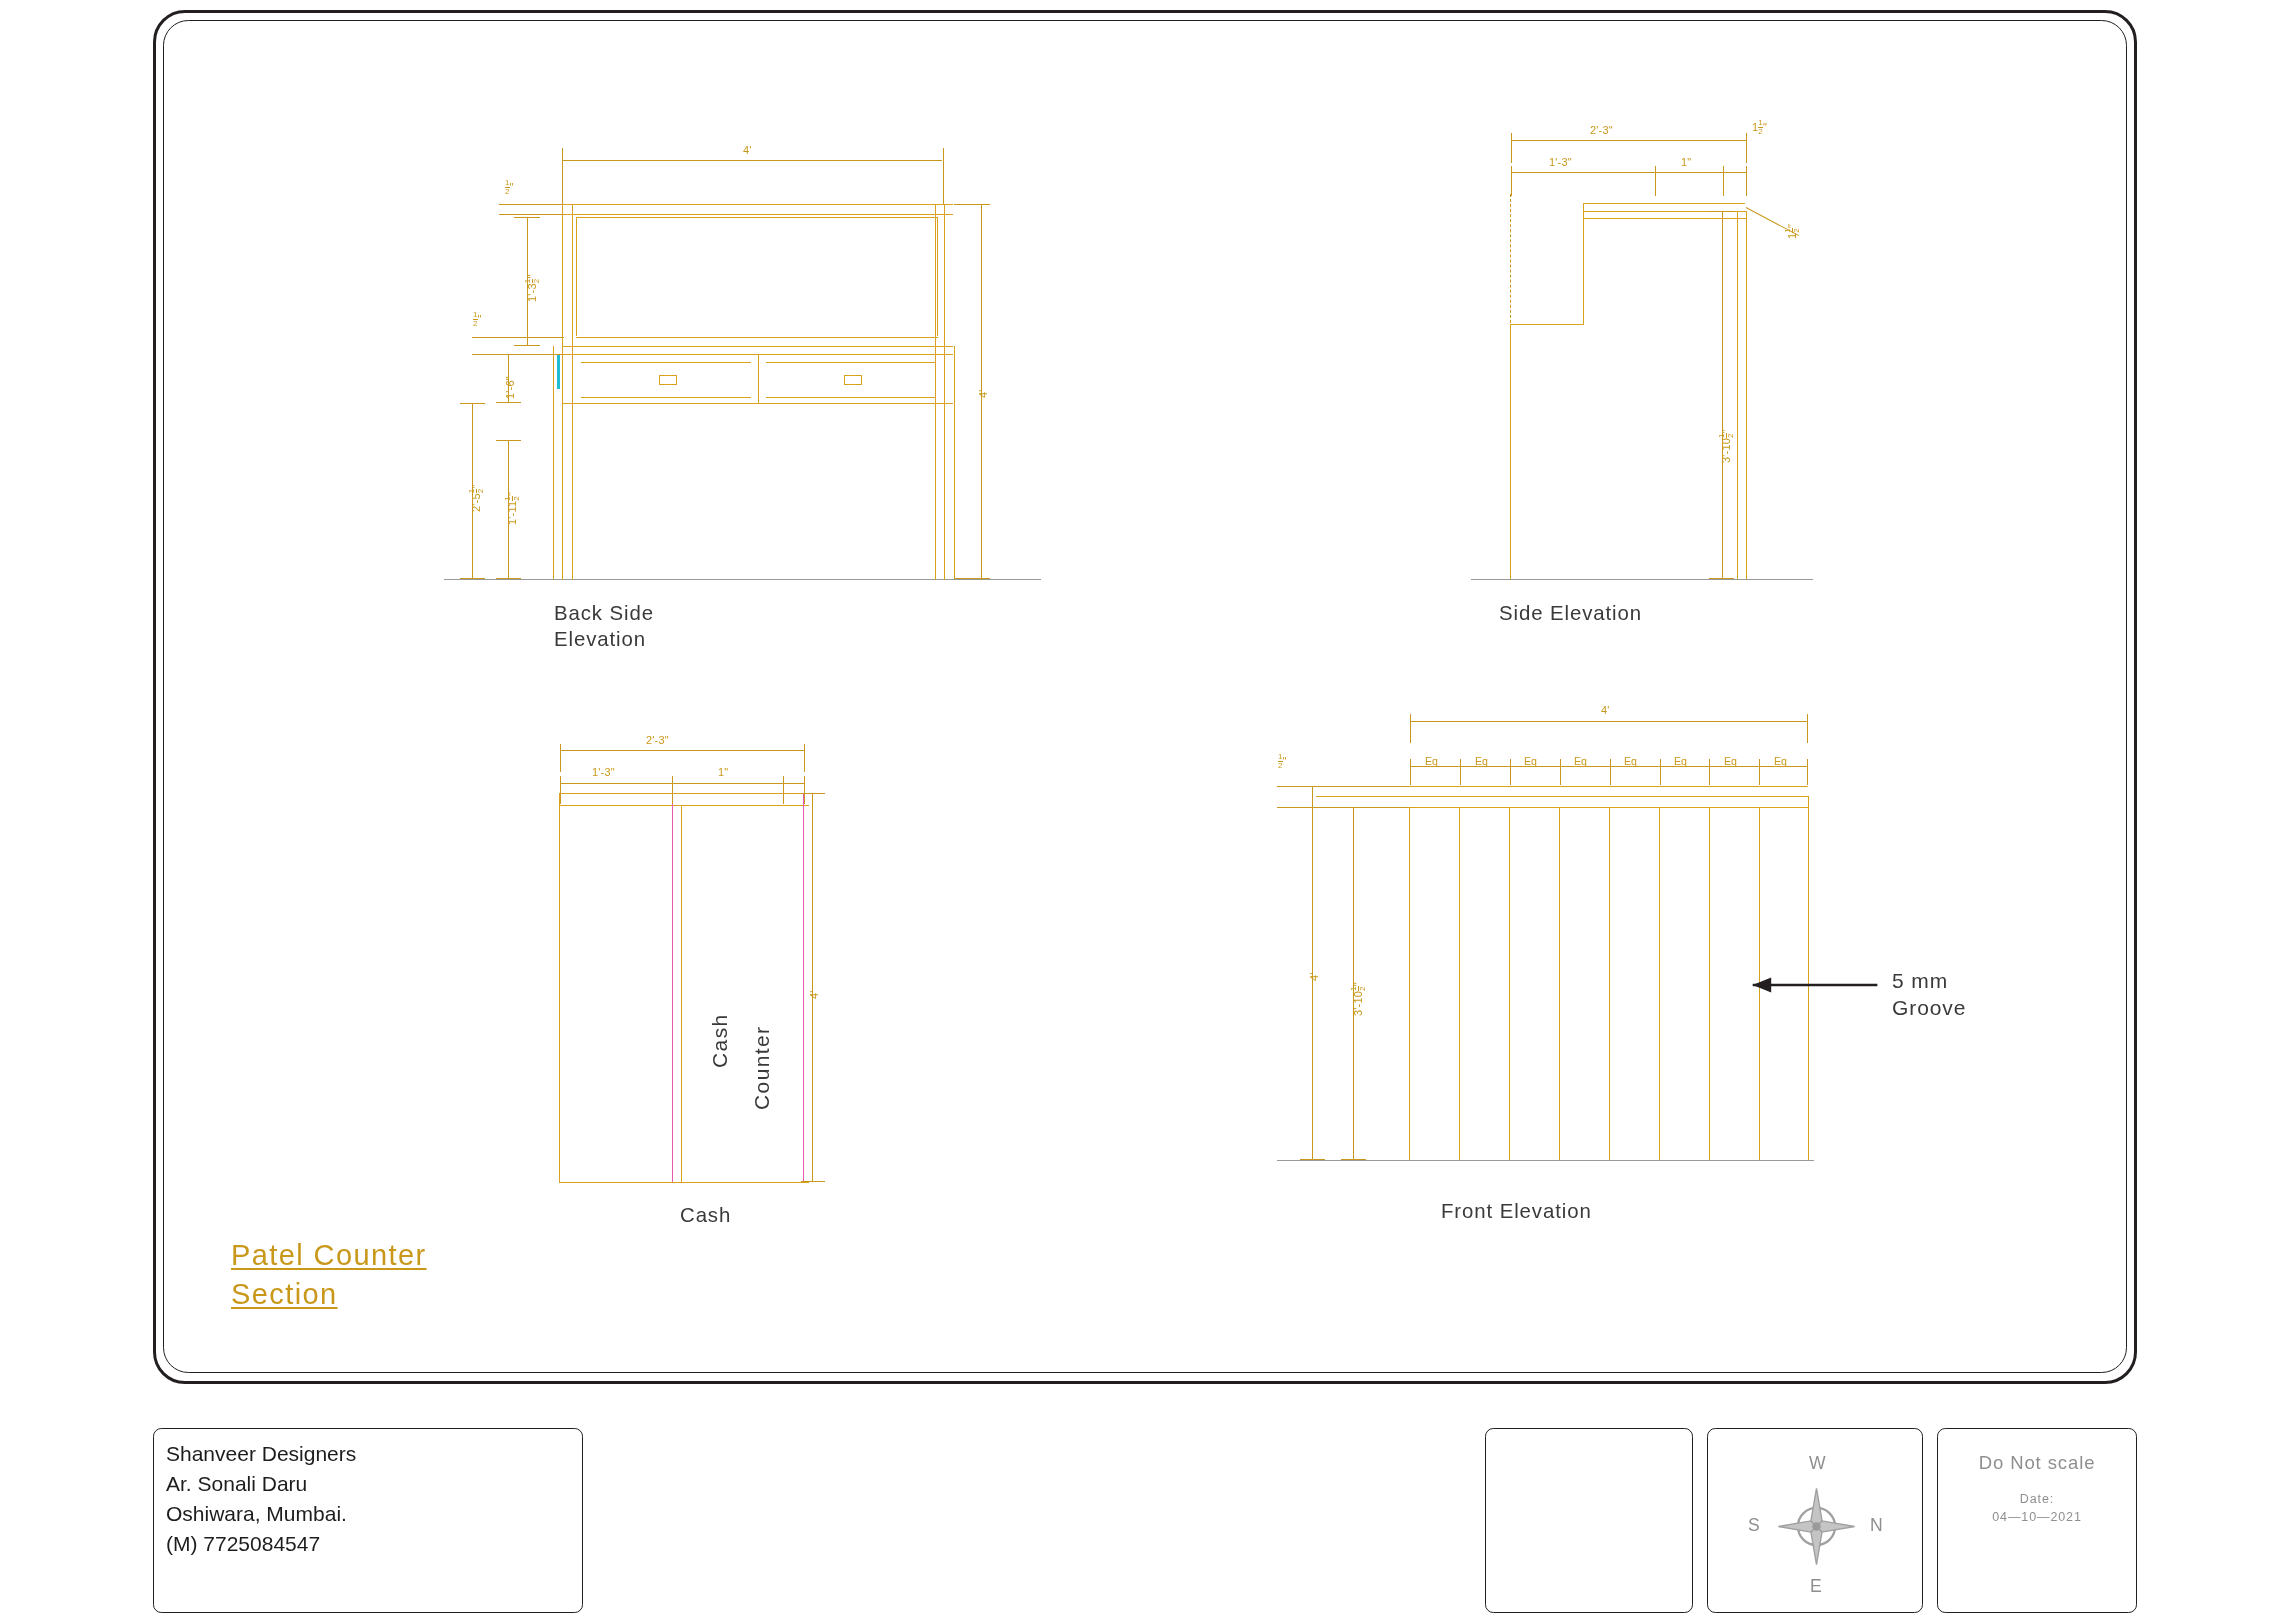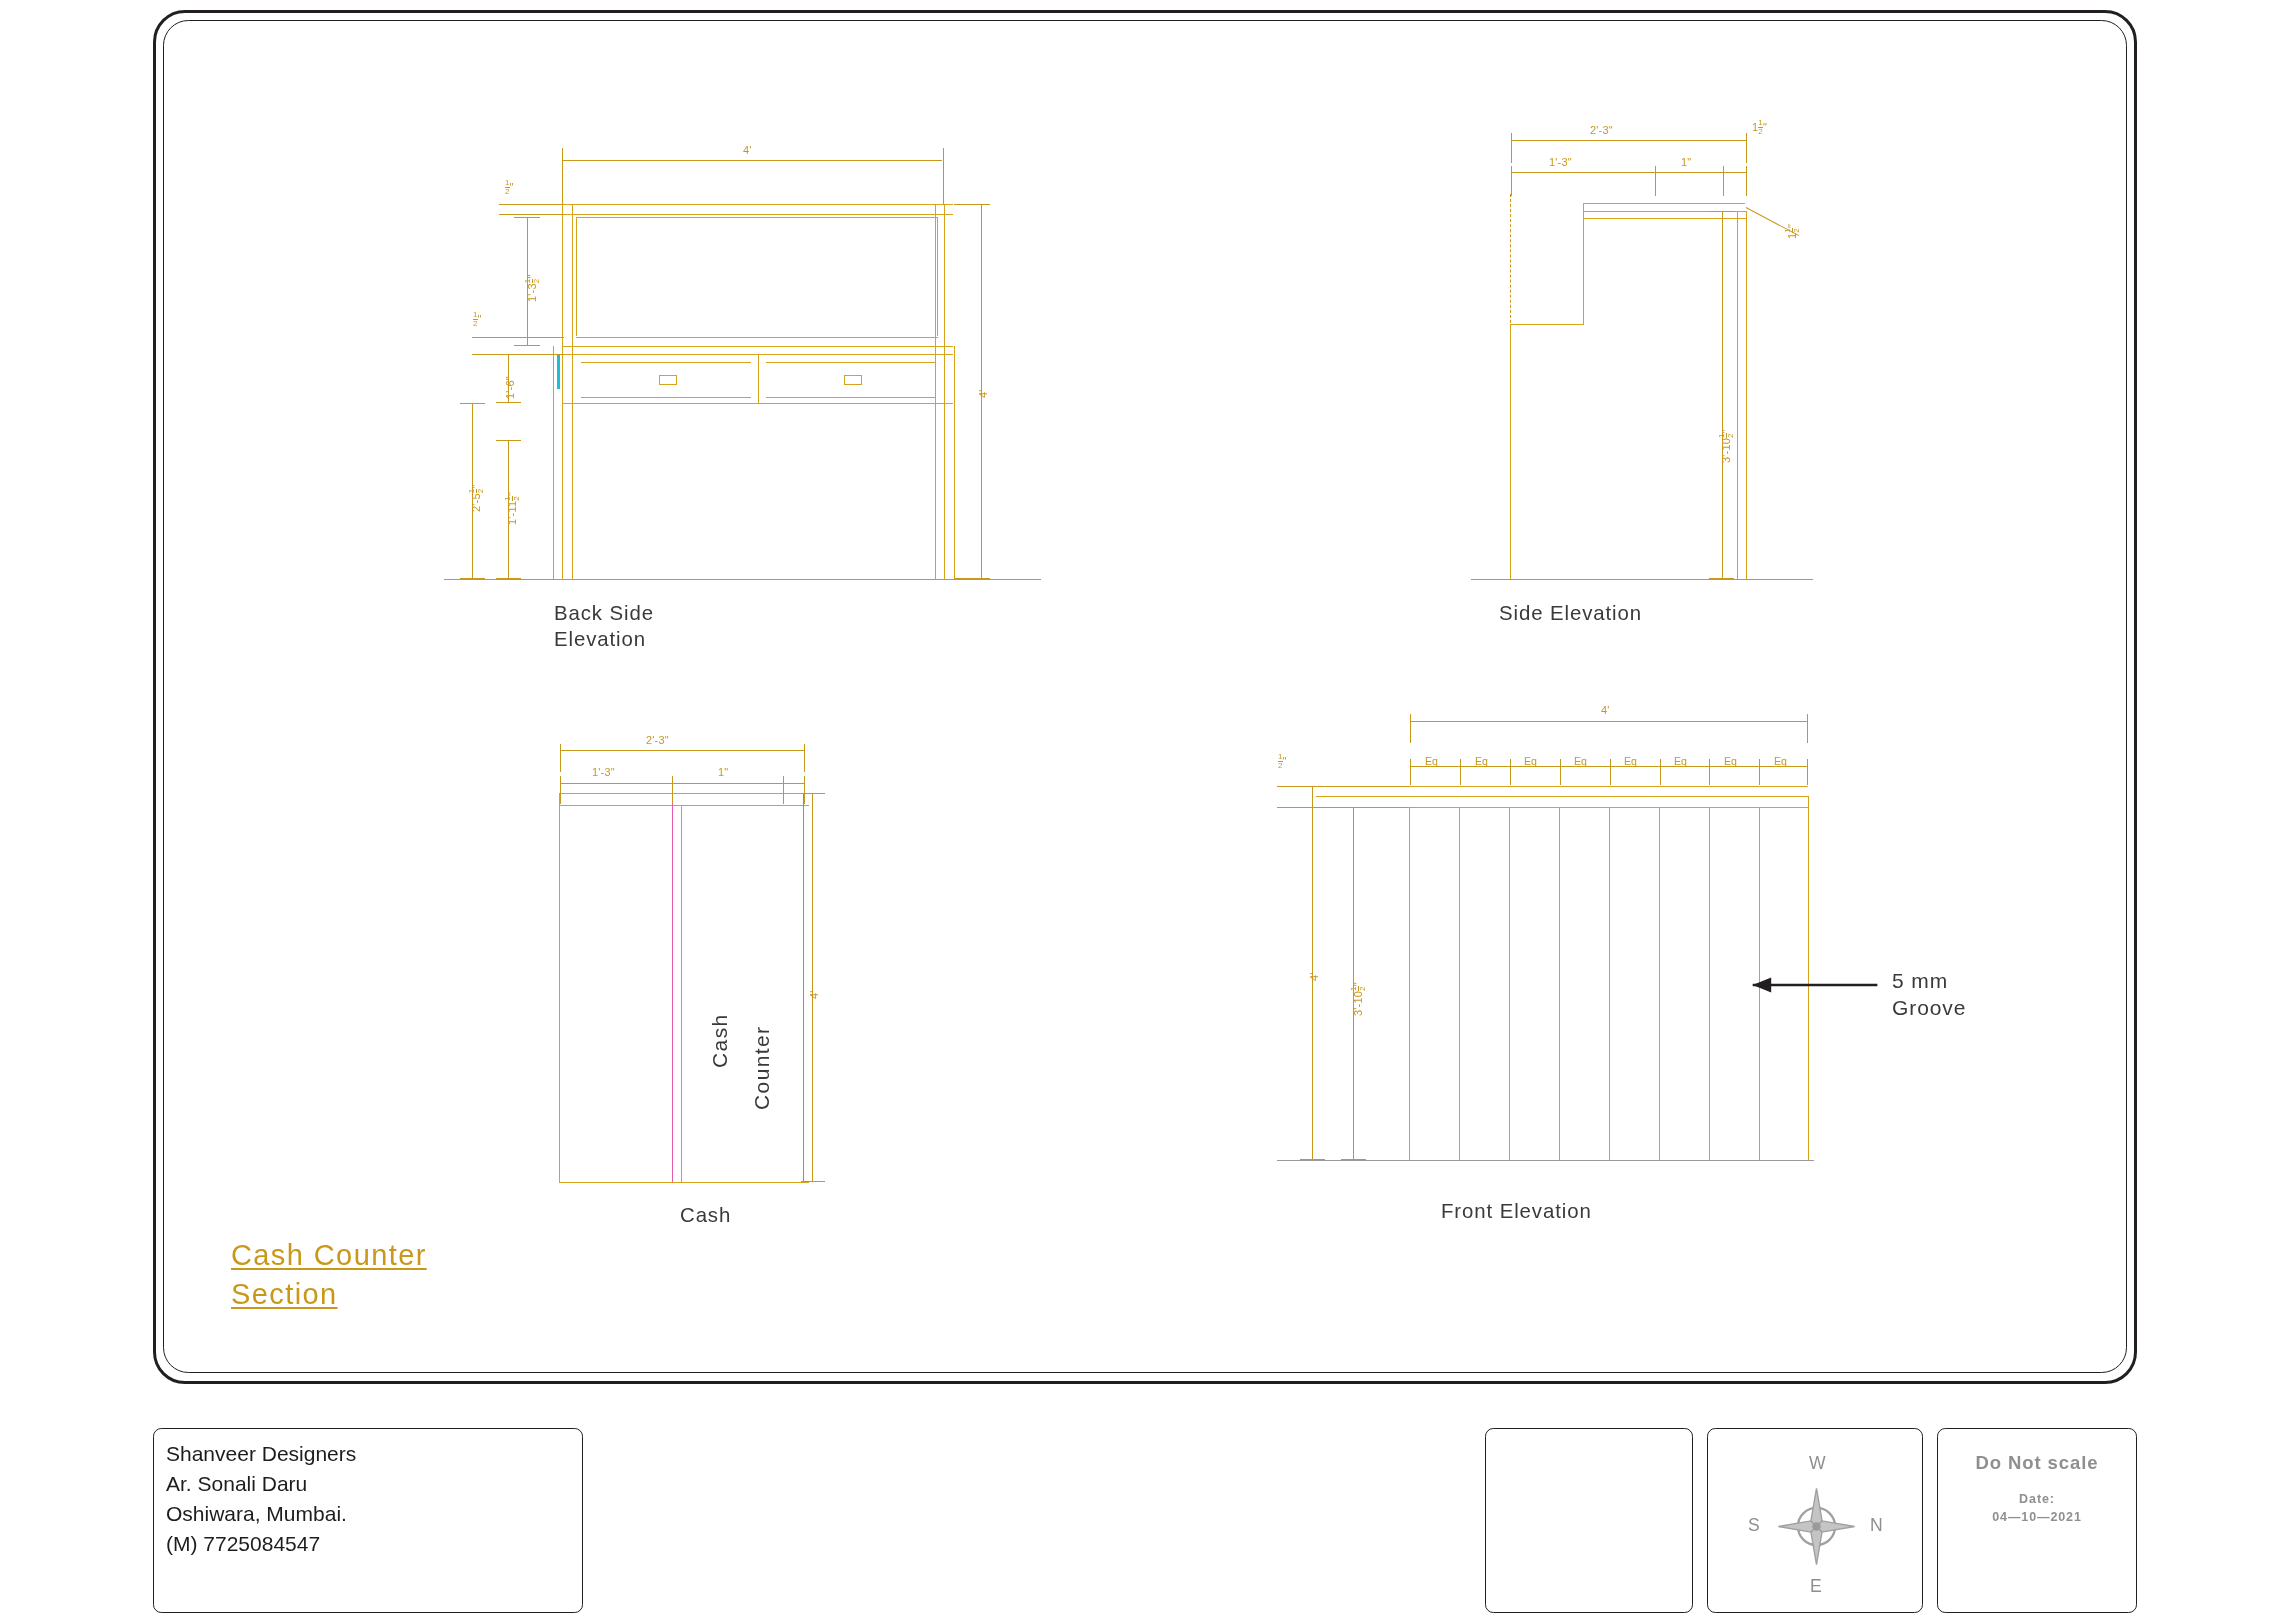--- a/index.html
+++ b/index.html
@@ -151,21 +151,20 @@
     letter-spacing: 0.9px;
     line-height: 1.35;
     white-space: pre-line;
   }
   .tb-scale {
     position: absolute;
     width: 100%;
     text-align: center;
     color: #8f8f8f;
     letter-spacing: 0.9px;
-    font-weight: bold;
   }
   .tb-scale.big { top: 23px; font-size: 18.5px; }
   .tb-scale.small { top: 62px; font-size: 12.5px; line-height: 1.4; white-space: pre-line; }
 
   
   .compass-wrap { position: absolute; }
   .comp-letter {
     position: absolute;
     color: #8f8f8f;
     font-size: 17.6px;
@@ -418,21 +417,21 @@
     <svg style="position:absolute; left:1725px; top:971px; width:157px; height:28px;" viewBox="0 0 340 60">
       <line x1="330" y1="30" x2="60" y2="30" stroke="#231f20" stroke-width="5"></line>
       <polygon points="60,30 100,14 100,46" fill="#231f20"></polygon>
     </svg>
     <div class="groove-label" style="left:1892px; top:967px;">5  mm
 Groove</div>
 
     <div class="label" style="left:1441px; top:1199px;">Front  Elevation</div>
   </div>
 
-  <div class="title-note" style="left:231px; top:1236px;">Cash Counter
+  <div class="title-note" style="left:231px; top:1236px;">Patel Counter
 Section</div>
 
   <div class="tb" style="left:153px; top:1428px; width:430px; height:185px;">
     <div class="tb-firm">Shanveer Designers
 Ar. Sonali Daru
 Oshiwara, Mumbai.
 (M) 7725084547</div>
   </div>
 
 

